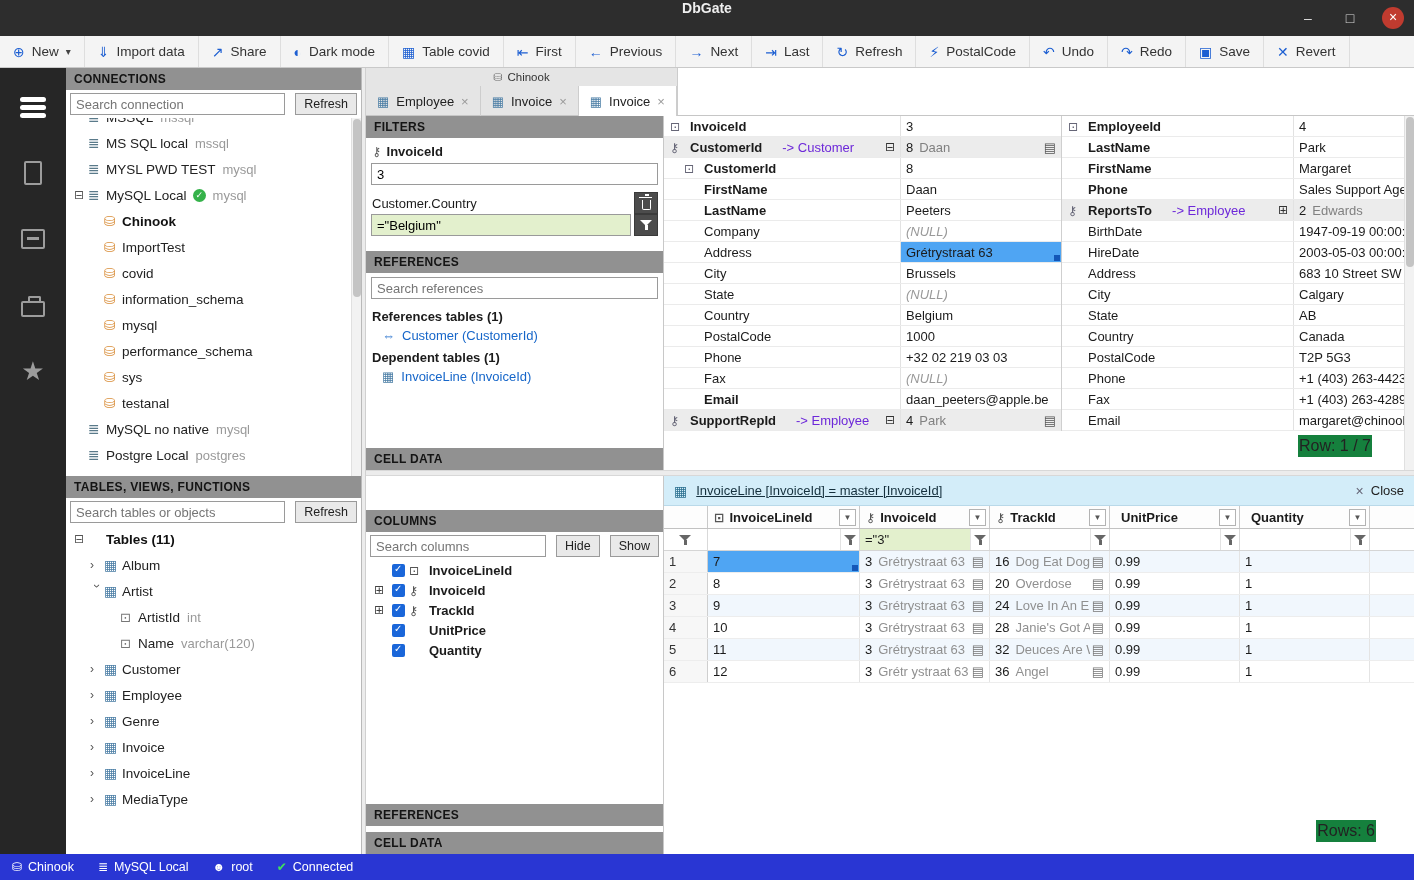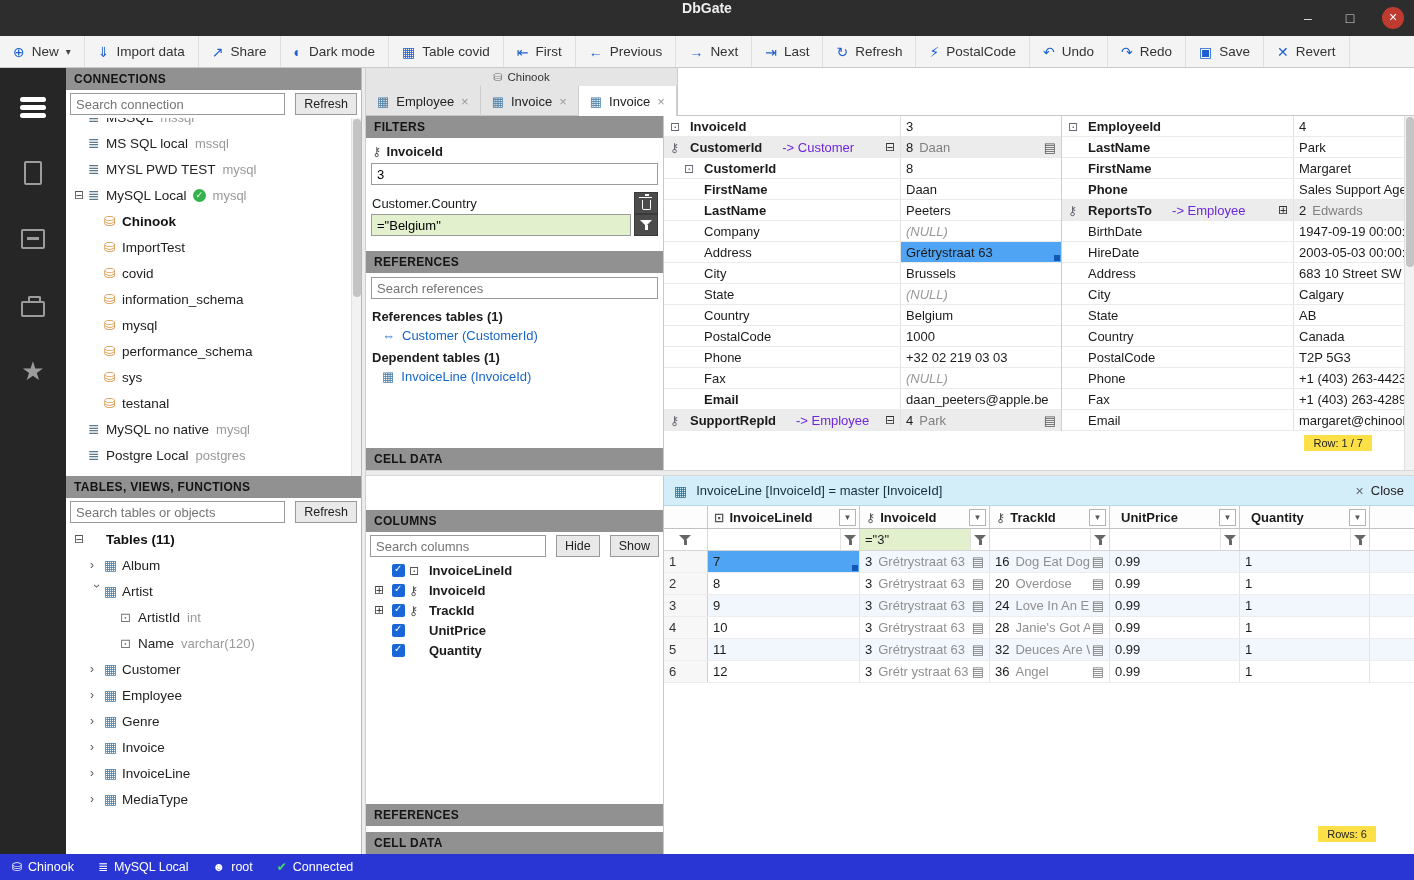--- a/index.html
+++ b/index.html
@@ -119,42 +119,42 @@
   .ftoggle { margin-left:auto; margin-right:5px; color:#333; font-size:12px; }
   .fvcell { flex:1; display:flex; align-items:center; padding-left:5px; min-width:0; position:relative; white-space:nowrap; }
   .fval { overflow:hidden; }
   .fvcell.nul .fval { color:#999; font-style:italic; }
   .fhint { color:#808080; margin-left:6px; overflow:hidden; }
   .fvcell.sel { background:#4fa5f3; }
   .fvcell.sel::after { content:""; position:absolute; right:1px; bottom:1px; width:6px; height:6px; background:#1457b8; }
   .vicon { margin-left:auto; padding-right:5px; color:#555; flex:none; }
   .vicon::after { content:"▤"; }
   .formfoot { display:flex; justify-content:flex-end; padding:4px 42px 0 0; }
-  .badge { background:#fde047; padding:2px 9px; font-size:11px; color:#222; }
+  .badge { background:#15803d; padding:2px 1px; font-size:16px; color:#222; }
   .formarea .vsb { top:0; bottom:0; }
 
   .hsplit { height:6px; background:#ececec; border-top:1px solid #d8d8d8; border-bottom:1px solid #d8d8d8; flex:none; }
 
   
   .bottomhalf { flex:1; display:flex; min-height:0; }
   .midpanel2 { width:298px; border-right:1px solid #c8c8c8; display:flex; flex-direction:column; flex:none; background:#fff; }
   .spacer34 { height:34px; flex:none; }
   .collist { }
   .colitem { height:20px; display:flex; align-items:center; padding-left:8px; gap:4px; }
   .cexp { width:14px; flex:none; color:#444; font-size:12px; }
   .cb { width:13px; height:13px; background:#1a66d9; border-radius:2px; position:relative; flex:none; }
   .cb::after { content:"✓"; color:#fff; font-size:10px; position:absolute; left:2px; top:-1px; }
   .cicon { width:16px; flex:none; color:#555; font-size:12.5px; }
   .clabel { font-weight:bold; font-size:13px; }
   .gap6 { height:6px; flex:none; }
 
   .detailarea { flex:1; display:flex; flex-direction:column; min-width:0; position:relative; }
   .masterbar { height:30px; background:#d3edf9; display:flex; align-items:center; padding:0 10px; gap:9px; border-bottom:1px solid #b9d9e9; flex:none; }
   .mb-icon { color:#2a6f8f; font-size:14px; }
-  .mb-label { color:#15303d; font-size:13px; }
+  .mb-label { color:#15303d; font-size:13px;text-decoration:underline; }
   .mb-close { margin-left:auto; display:flex; gap:7px; align-items:center; color:#222; cursor:default; }
   .mb-x { color:#667; font-size:14px; }
 
   .grid { flex:1; display:flex; flex-direction:column; min-width:0; background:#fff; }
   .wnum { width:44px; flex:none; }
   .w1 { width:152px; flex:none; }
   .w2 { width:130px; flex:none; }
   .w3 { width:120px; flex:none; }
   .w4 { width:130px; flex:none; }
   .w5 { width:130px; flex:none; }

